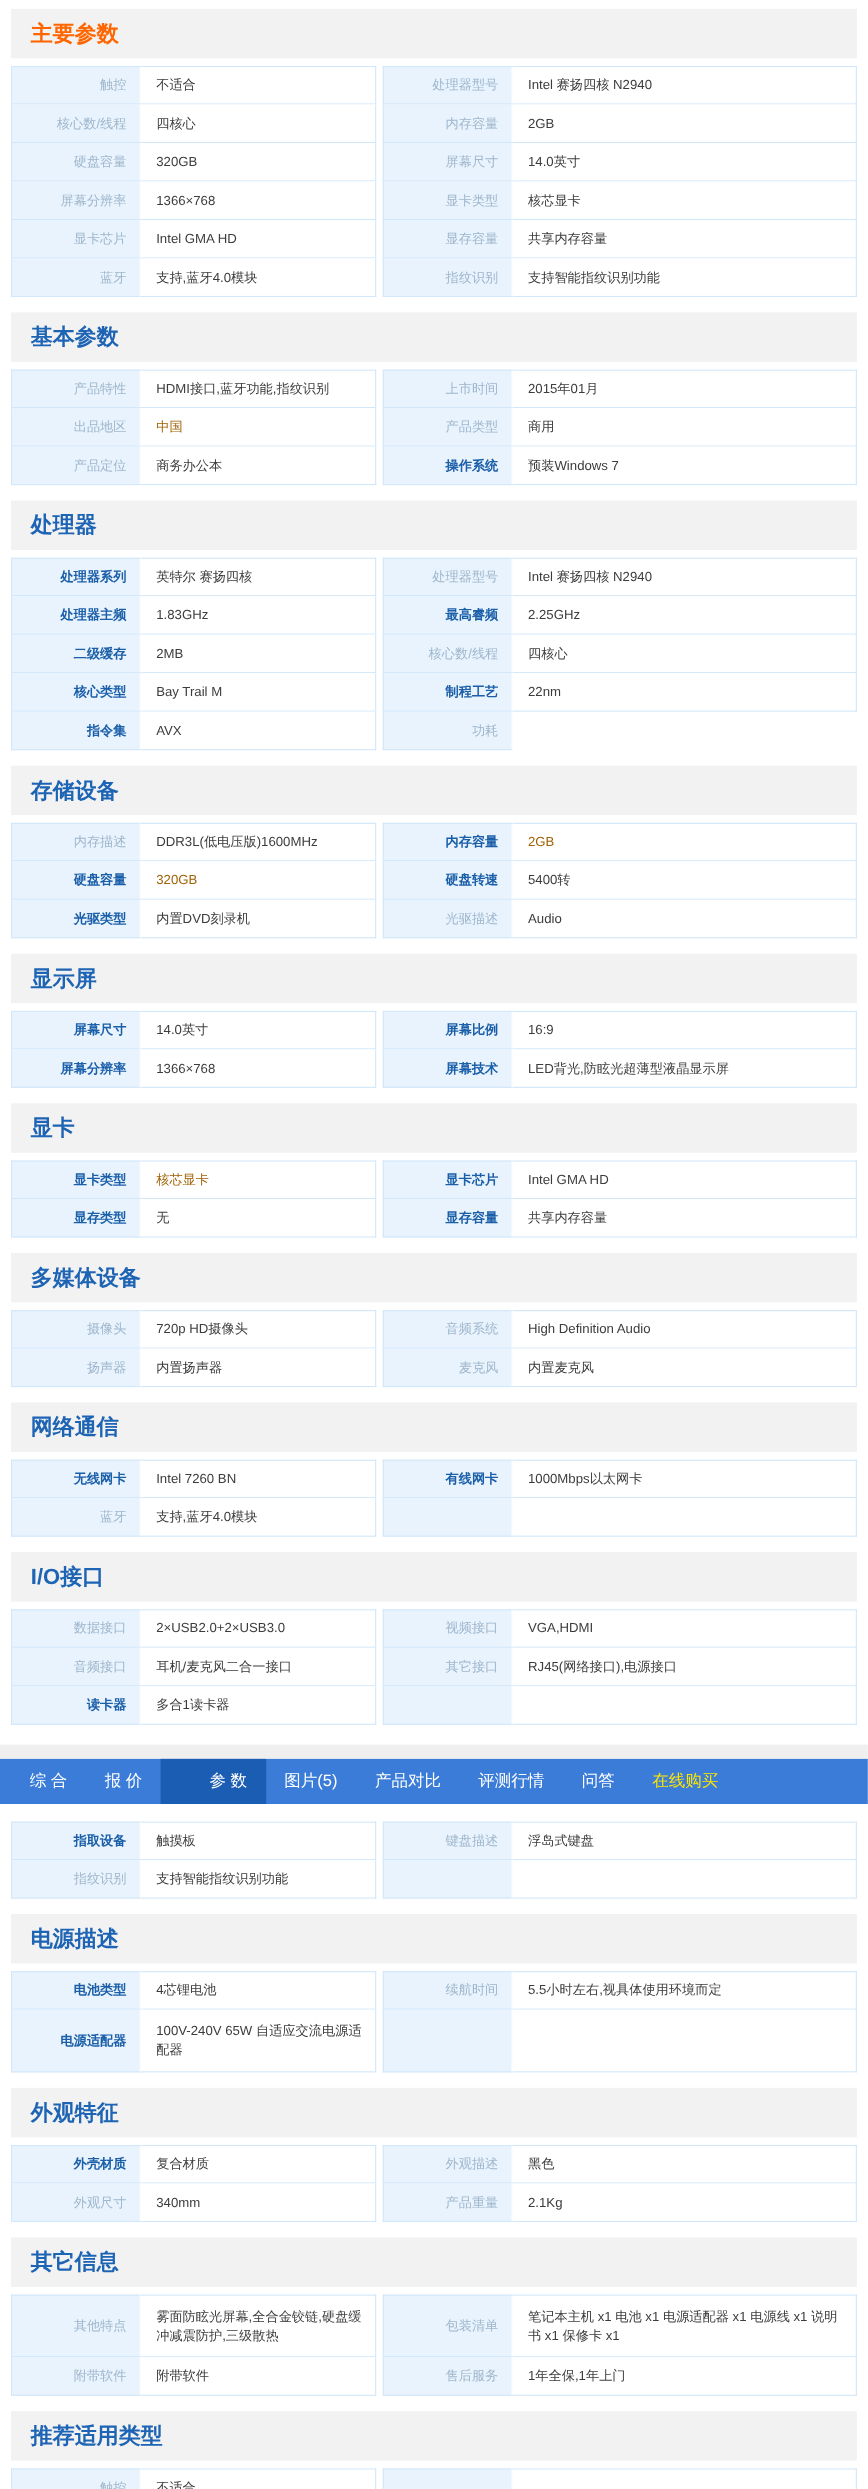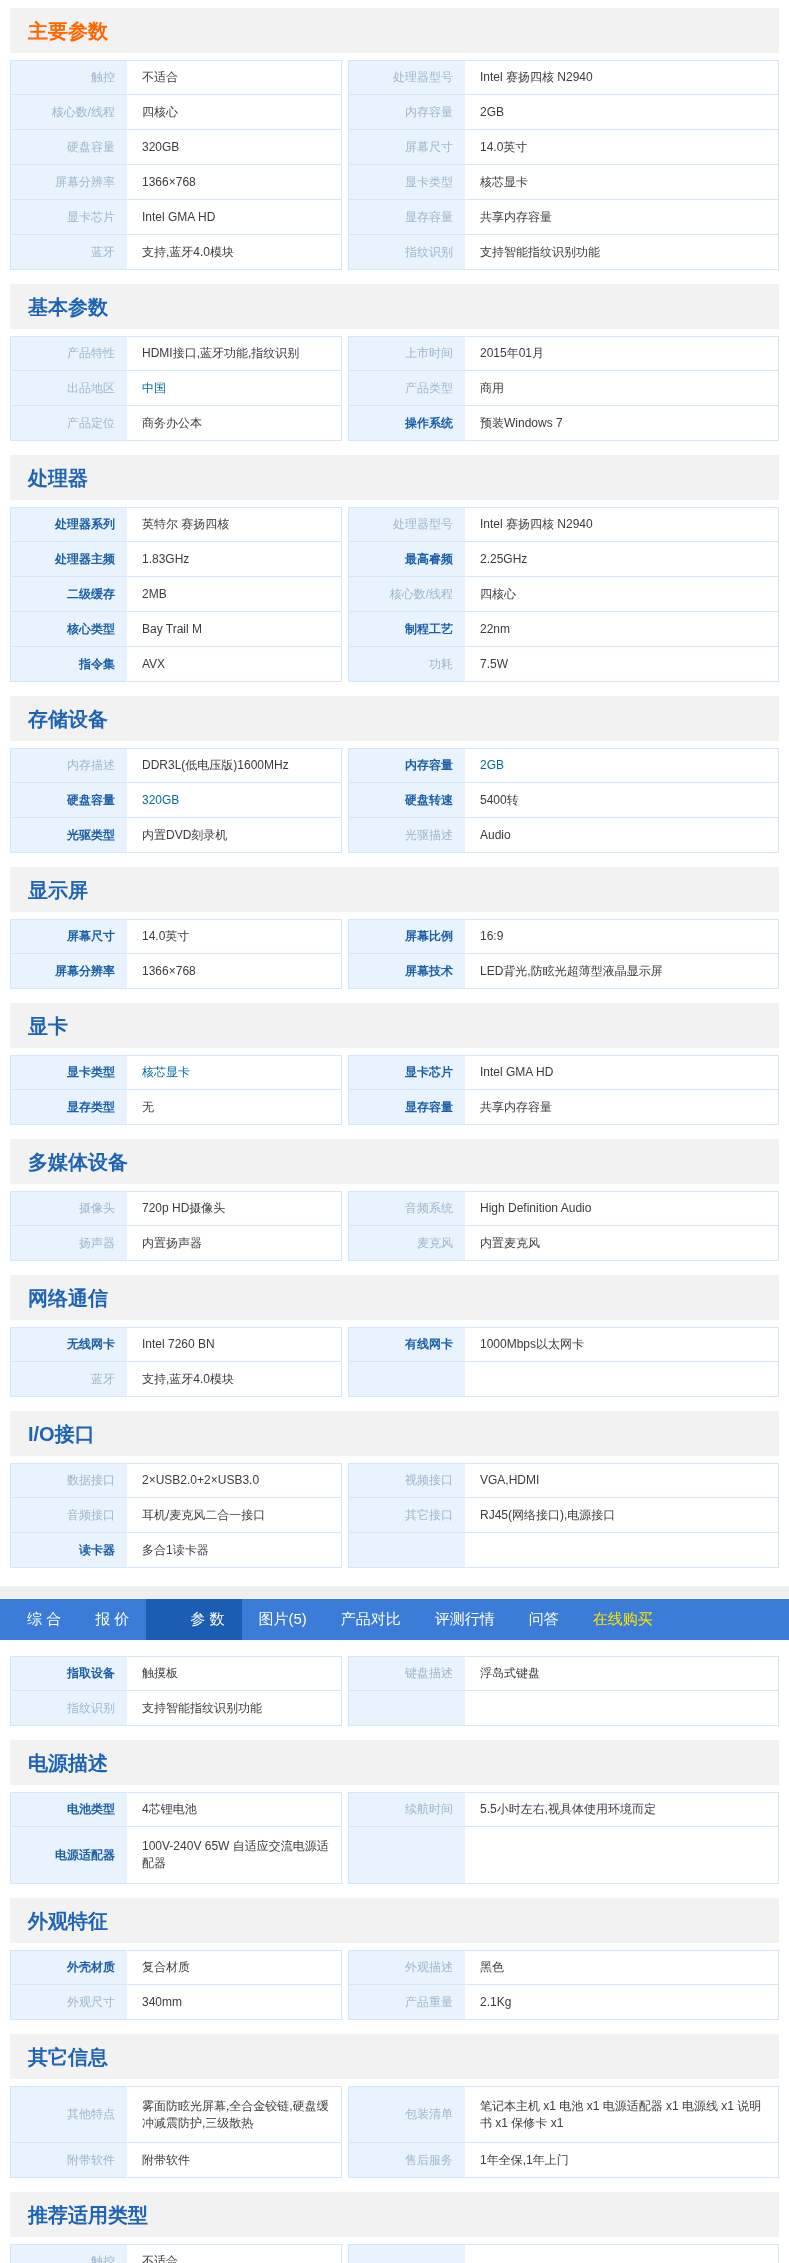--- a/index.html
+++ b/index.html
@@ -18,21 +18,21 @@
   .cell { display:flex; align-items:center; box-sizing:border-box; font-size:12px; line-height:17px; }
   .cell { border-bottom:1px solid #d2e7f9; }
   .spec-row:first-child .cell { border-top:1px solid #d2e7f9; }
   .lbl {
     background:#e8f3fd; color:#9fb6cc; width:118px;
     justify-content:flex-end; text-align:right; padding:4px 12px 4px 4px;
     border-right:1px solid #ffffff;
   }
   .lbl.bold { color:#1b5fa9; font-weight:bold; }
   .val { background:#ffffff; color:#3c3c3c; padding:4px 8px 4px 14px; }
-  .val.link { color:#0369a1; cursor:pointer; }
+  .val.link { color:#a16207; cursor:pointer; }
   .c-l1 { border-left:1px solid #d2e7f9; }
   .c-v1 { width:214px; border-right:1px solid #d2e7f9; }
   .gut  { width:6px; background:transparent; }
   .c-l2 { border-left:1px solid #d2e7f9; }
   .c-v2 { flex:1; border-right:1px solid #d2e7f9; }
 
   .nav-wrap { margin:18px 0 8px 0; }
   .nav-strip { height:13px; background:#efefef; }
   .navbar { height:41px; background:#3a7cd8; display:flex; align-items:stretch; padding-left:10px; }
   .nav-item {
@@ -154,21 +154,20 @@
             <div class="cell val c-v1">Bay Trail M</div>
             <div class="gut"></div>
             <div class="cell lbl c-l2 bold">制程工艺</div>
             <div class="cell val c-v2">22nm</div>
           </div>
           <div class="spec-row">
             <div class="cell lbl c-l1 bold">指令集</div>
             <div class="cell val c-v1">AVX</div>
             <div class="gut"></div>
             <div class="cell lbl c-l2">功耗</div>
-            <div class="cell val c-v2">7.5W</div>
           </div>
         </div>
       </div>
       <div class="spec-section">
         <div class="section-header">
           <span class="section-title" style="color: rgb(30, 100, 180);">存储设备</span>
         </div>
         <div class="spec-table">
           <div class="spec-row">
             <div class="cell lbl c-l1">内存描述</div>

